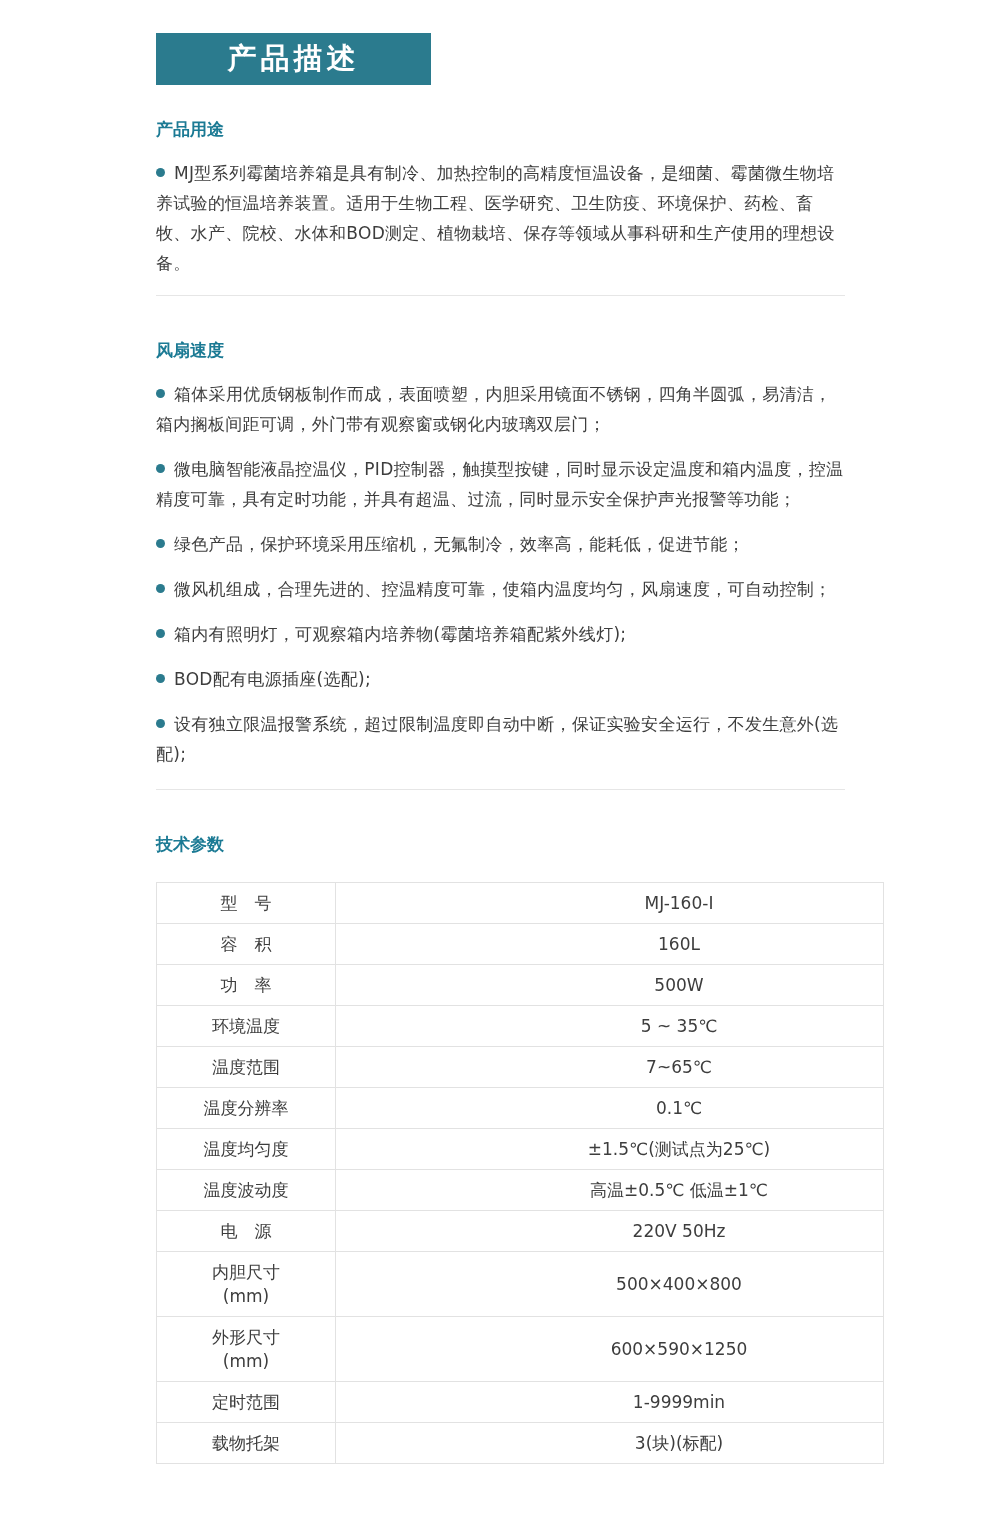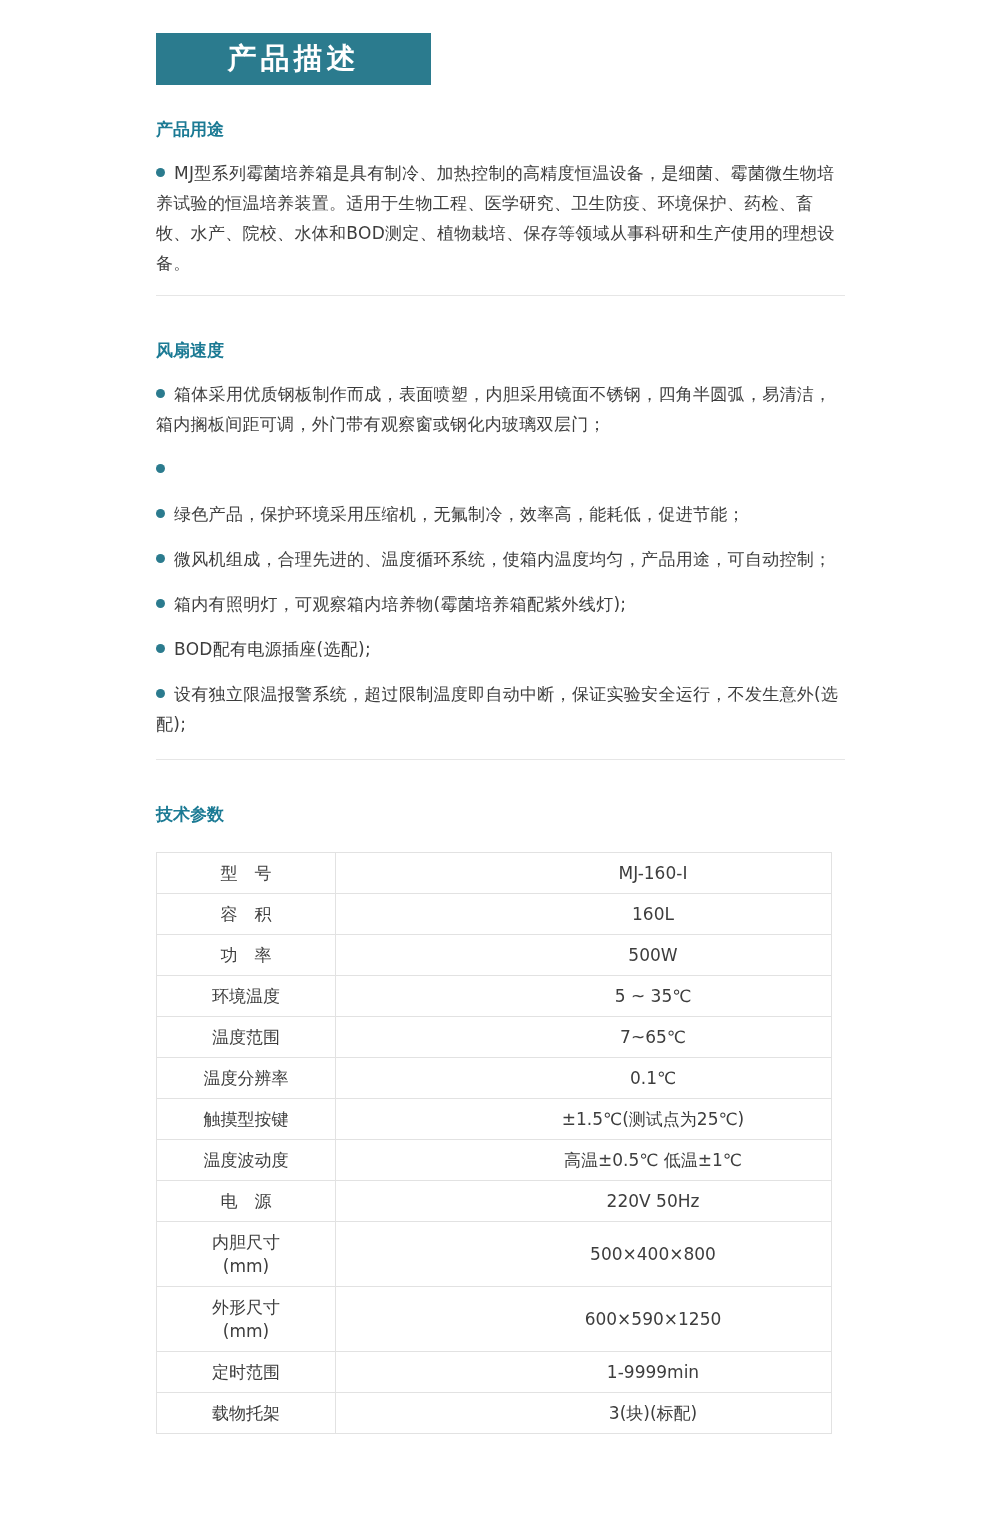--- a/index.html
+++ b/index.html
@@ -65,21 +65,21 @@
     margin-right: 9px;
     vertical-align: 2px;
   }
   .divider {
     border: none;
     border-top: 1px solid var(--divider);
     margin: 17px 0 0 0;
   }
   .divider.after-features { margin-top: 20px; }
   .specs-table {
-    width: 676px;
+    width: 728px;
     border-collapse: collapse;
     margin-top: 24px;
     table-layout: fixed;
   }
   .specs-table td {
     border: 1px solid var(--table_border);
     font-size: 17px;
     line-height: 24px;
     color: var(--body_text);
   }
@@ -106,23 +106,23 @@
   <h2 class="section-heading first">产品用途</h2>
 
   <p class="para usage"><span class="dot"></span><span>MJ型系列霉菌培养箱是具有制冷、加热控制的高精度恒温设备，是细菌、霉菌微生物培养试验的恒温培养装置。适用于生物工程、医学研究、卫生防疫、环境保护、药检、畜牧、水产、院校、水体和BOD测定、植物栽培、保存等领域从事科研和生产使用的理想设备。</span></p>
 
   <hr class="divider">
 
   <h2 class="section-heading">风扇速度</h2>
 
   <div class="features-list" id="features-list">
       <p class="para"><span class="dot"></span><span>箱体采用优质钢板制作而成，表面喷塑，内胆采用镜面不锈钢，四角半圆弧，易清洁，箱内搁板间距可调，外门带有观察窗或钢化内玻璃双层门；</span></p>
-      <p class="para"><span class="dot"></span></p>
+      <p class="para"><span class="dot"></span><span>微电脑智能液晶控温仪，PID控制器，触摸型按键，同时显示设定温度和箱内温度，控温精度可靠，具有定时功能，并具有超温、过流，同时显示安全保护声光报警等功能；</span></p>
       <p class="para"><span class="dot"></span><span>绿色产品，保护环境采用压缩机，无氟制冷，效率高，能耗低，促进节能；</span></p>
-      <p class="para"><span class="dot"></span><span>微风机组成，合理先进的、温度循环系统，使箱内温度均匀，产品用途，可自动控制；</span></p>
+      <p class="para"><span class="dot"></span><span>微风机组成，合理先进的、控温精度可靠，使箱内温度均匀，风扇速度，可自动控制；</span></p>
       <p class="para"><span class="dot"></span><span>箱内有照明灯，可观察箱内培养物(霉菌培养箱配紫外线灯);</span></p>
       <p class="para"><span class="dot"></span><span>BOD配有电源插座(选配);</span></p>
       <p class="para"><span class="dot"></span><span>设有独立限温报警系统，超过限制温度即自动中断，保证实验安全运行，不发生意外(选配);</span></p>
     </div>
 
   <hr class="divider after-features">
 
   <h2 class="section-heading">技术参数</h2>
 
   <table class="specs-table">
@@ -145,21 +145,21 @@
         </tr>
         <tr>
           <td class="spec-label">温度范围</td>
           <td class="spec-value">7~65℃</td>
         </tr>
         <tr>
           <td class="spec-label">温度分辨率</td>
           <td class="spec-value">0.1℃</td>
         </tr>
         <tr>
-          <td class="spec-label">触摸型按键</td>
+          <td class="spec-label">温度均匀度</td>
           <td class="spec-value">±1.5℃(测试点为25℃)</td>
         </tr>
         <tr>
           <td class="spec-label">温度波动度</td>
           <td class="spec-value">高温±0.5℃ 低温±1℃</td>
         </tr>
         <tr>
           <td class="spec-label">电　源</td>
           <td class="spec-value">220V 50Hz</td>
         </tr>

